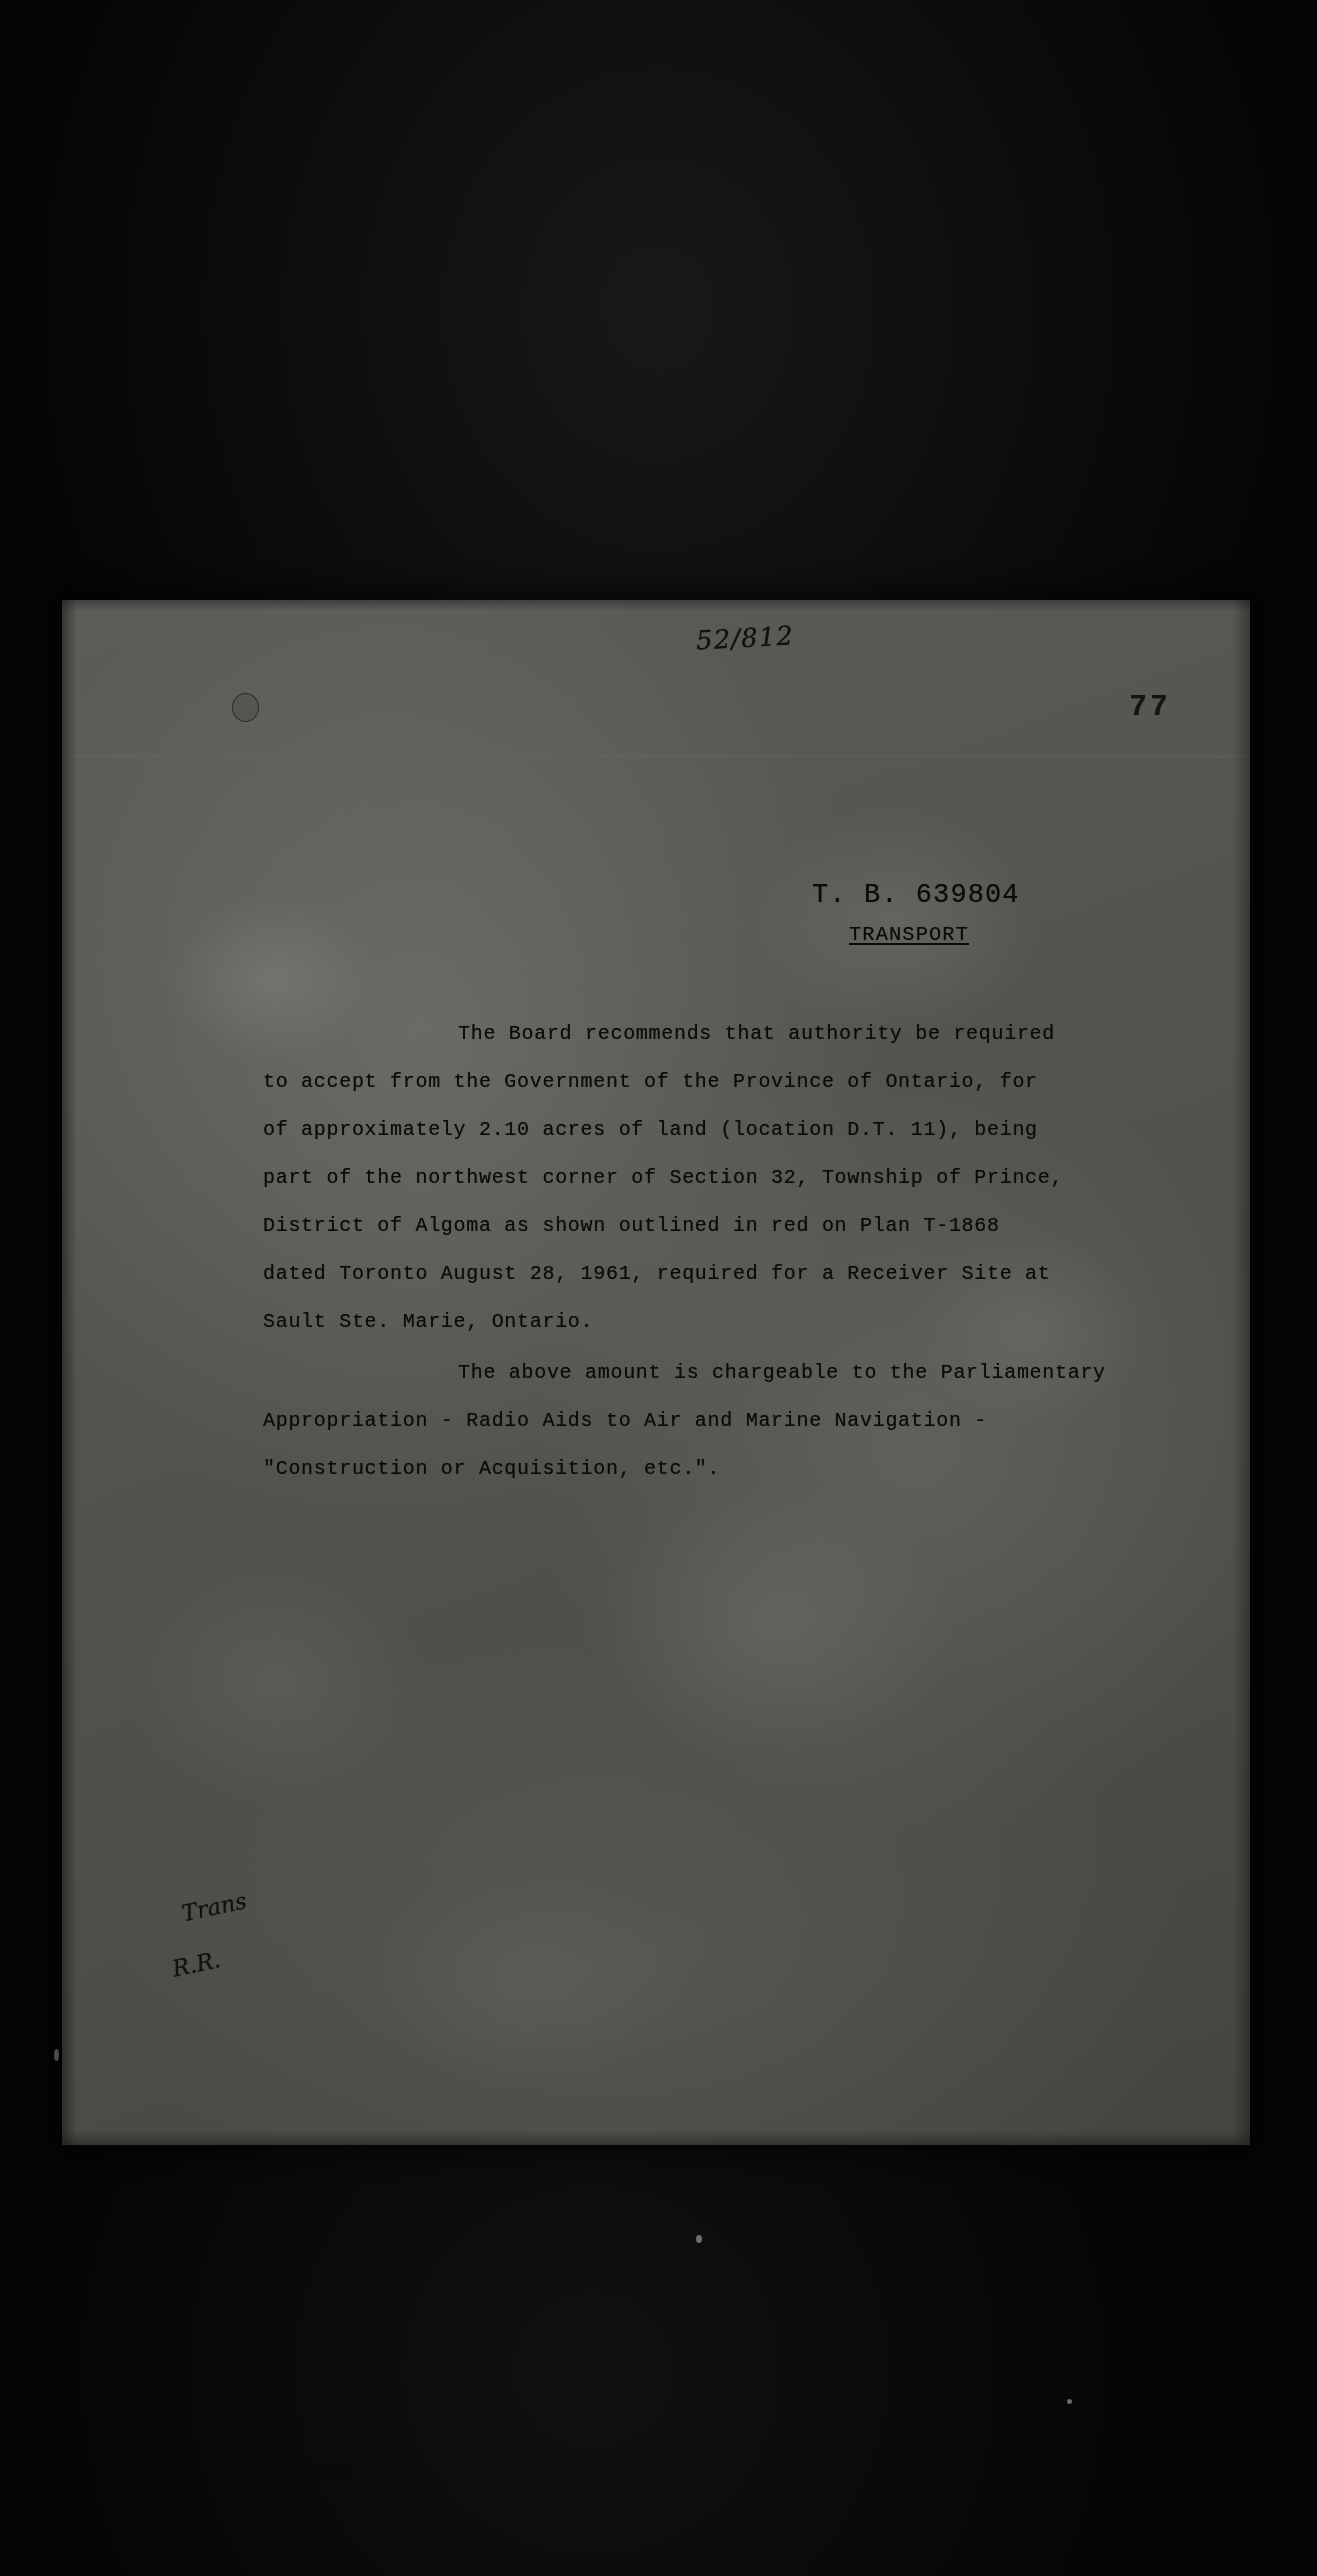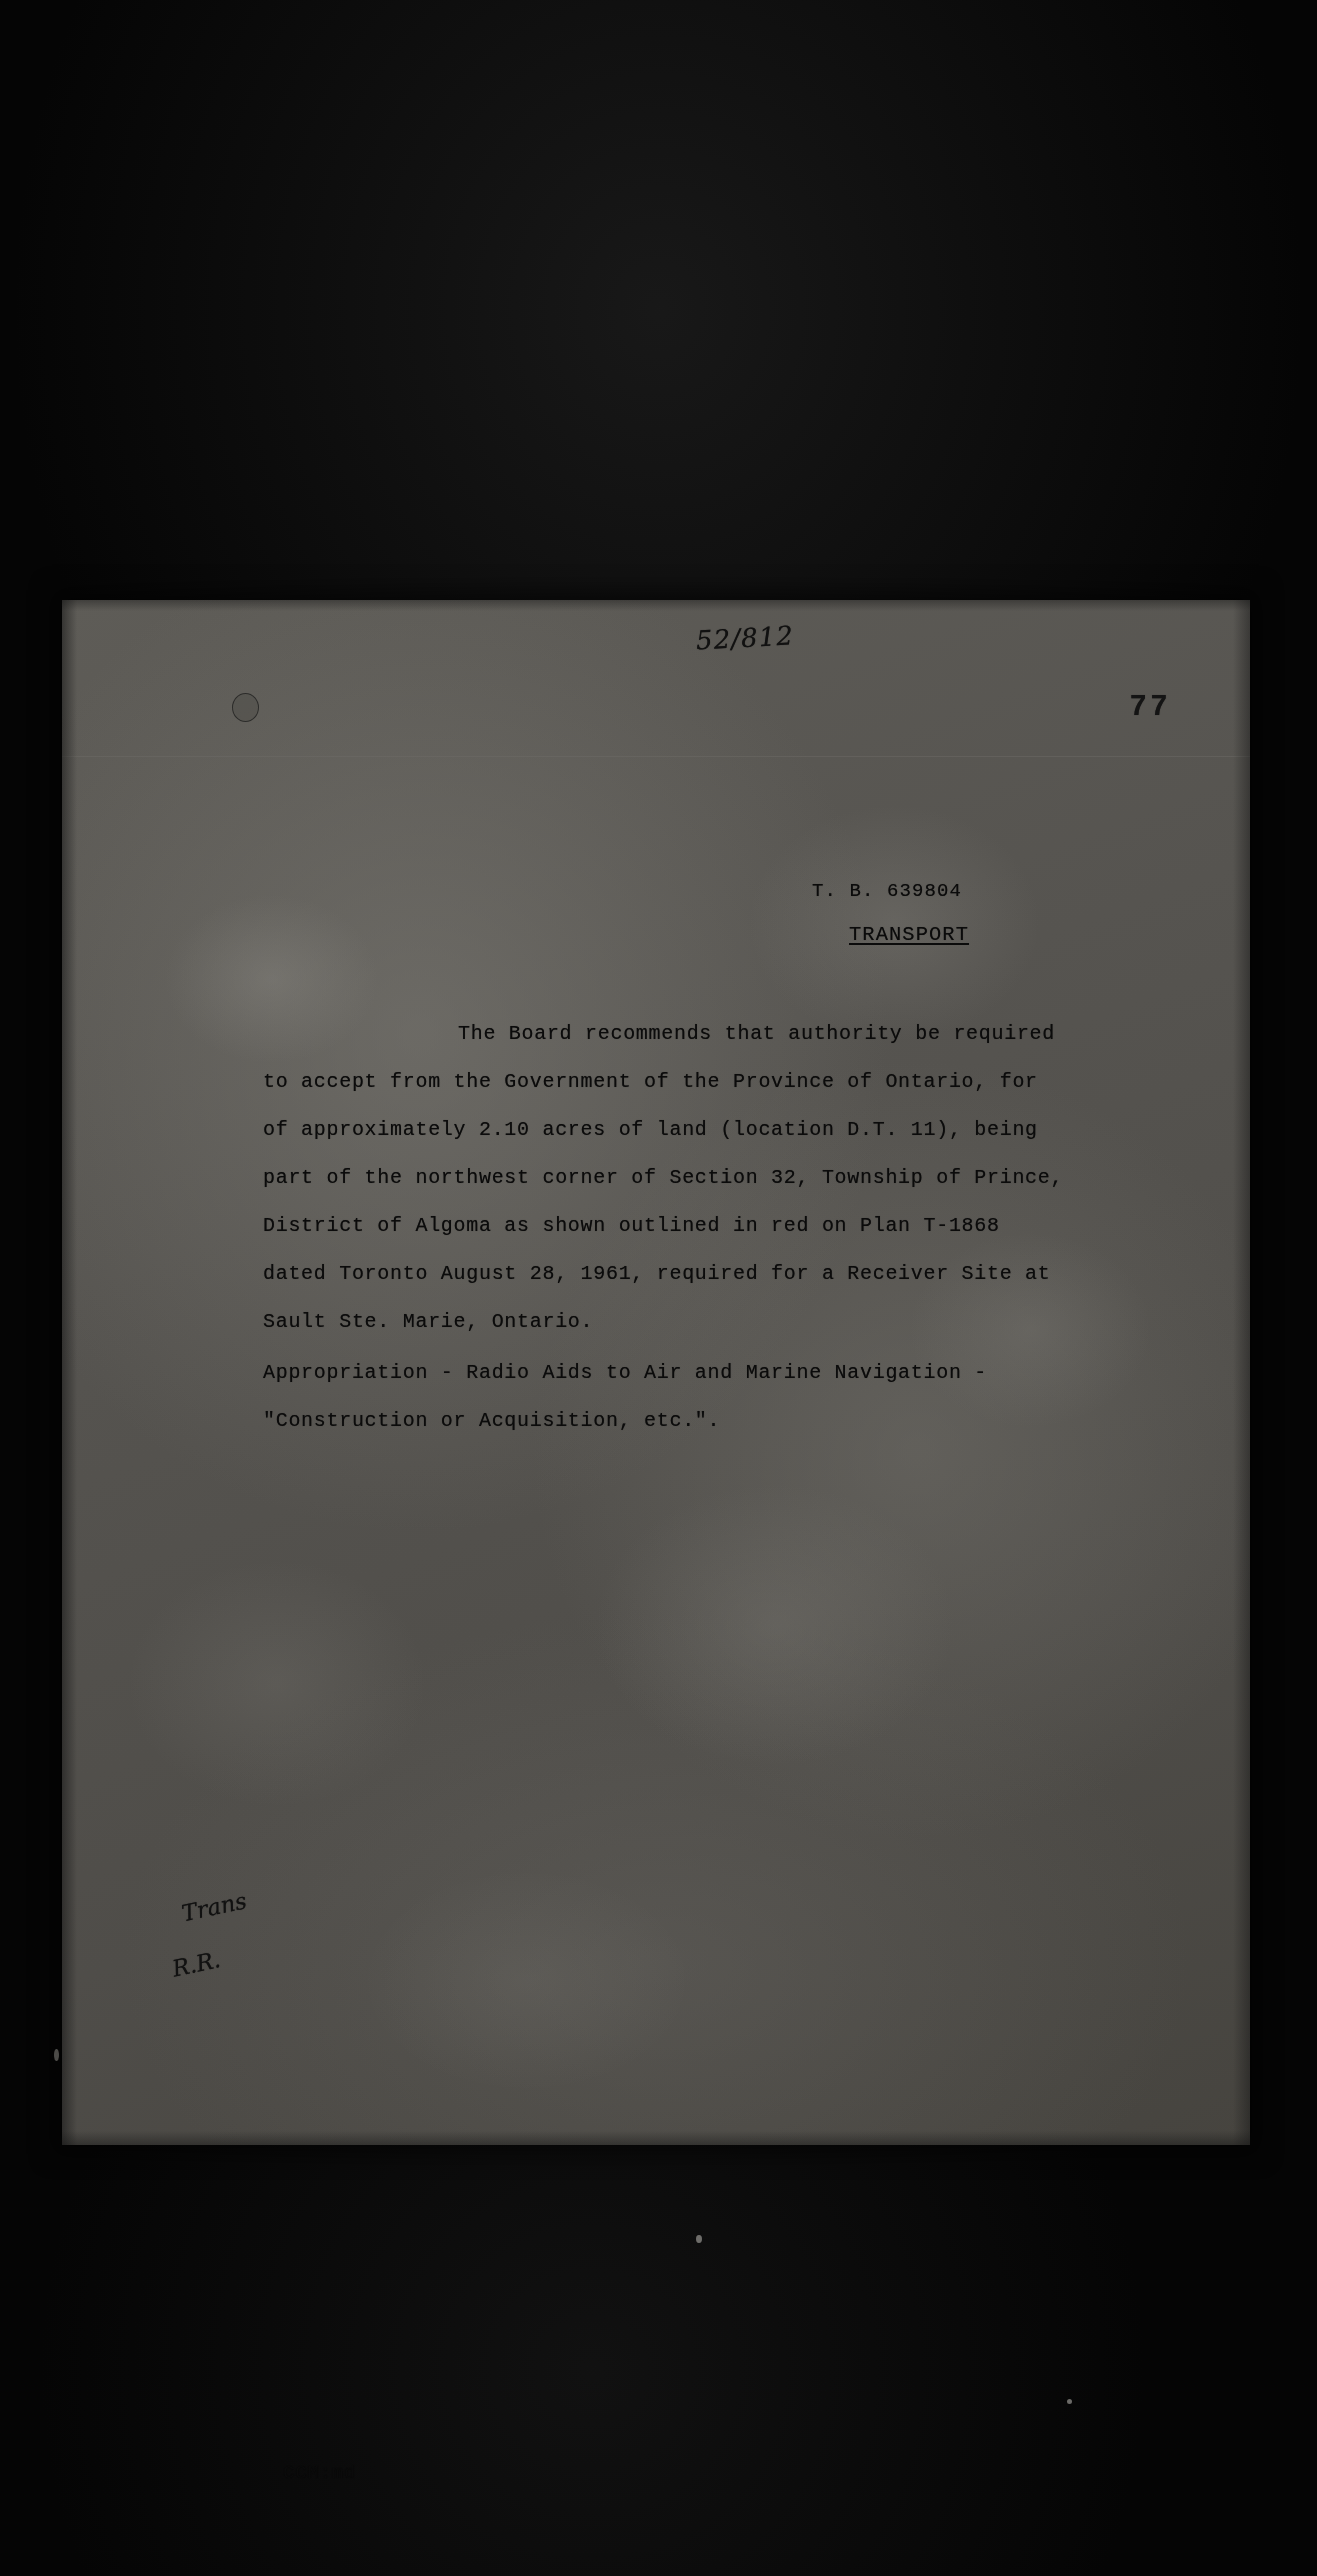--- a/index.html
+++ b/index.html
@@ -152,21 +152,21 @@
     height: 27px;
     border: 1.7px solid rgba(30,30,30,0.75);
     border-radius: 50%;
     background: rgba(70,68,64,0.35);
   }
 
   #tb-number {
     position: absolute;
     left: 750px;
     top: 280px;
-    font-size: 19px;
+    font-size: 27px;
     letter-spacing: 1.1px;
   }
 
   #department-heading {
     position: absolute;
     left: 787px;
     top: 323px;
     font-size: 20.4px;
     letter-spacing: 1.1px;
     text-decoration: underline;
@@ -265,20 +265,21 @@
       <div class="typed line">of approximately 2.10 acres of land (location D.T. 11), being</div>
       <div class="typed line">part of the northwest corner of Section 32, Township of Prince,</div>
       <div class="typed line">District of Algoma as shown outlined in red on Plan T-1868</div>
       <div class="typed line">dated Toronto August 28, 1961, required for a Receiver Site at</div>
       <div class="typed line">Sault Ste. Marie, Ontario.</div>
     </div>
 
     <div class="para-gap"></div>
 
     <div class="para">
+      <div class="typed line indent">The above amount is chargeable to the Parliamentary</div>
       <div class="typed line">Appropriation - Radio Aids to Air and Marine Navigation -</div>
       <div class="typed line">"Construction or Acquisition, etc.".</div>
     </div>
 
   </div>
 
   <div id="margin-note" class="handwritten">
     <span class="ln1">Trans</span>
     <span class="ln2">R.R.</span>
   </div>

